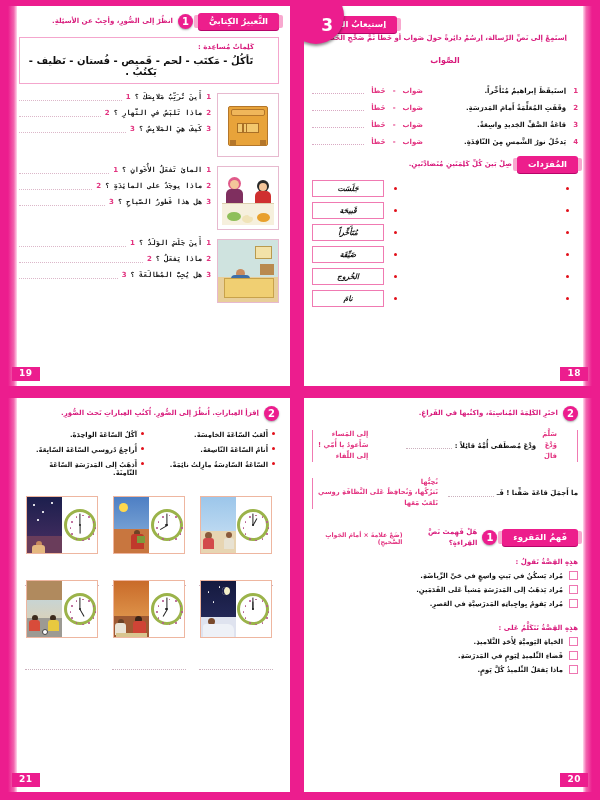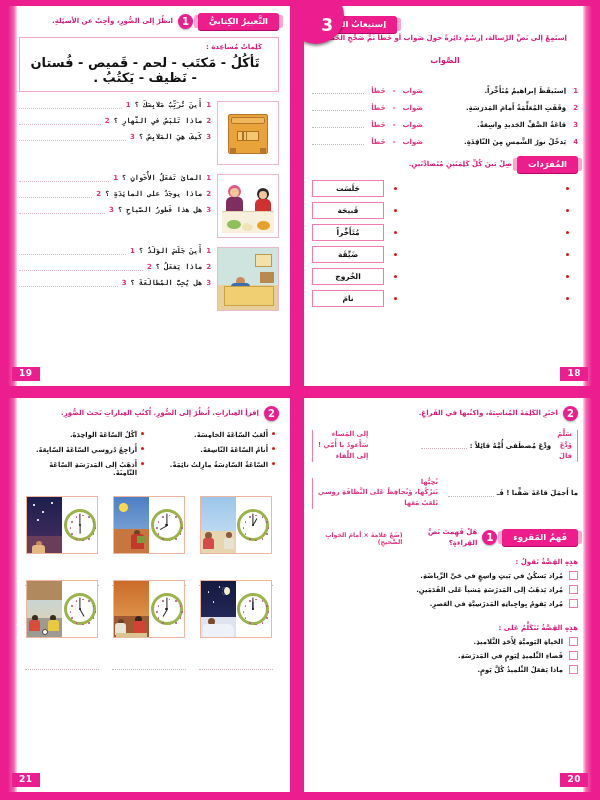--- a/index.html
+++ b/index.html
@@ -104,26 +104,26 @@
   .qtext { font-size: 7px; color: #111; font-weight: bold; }
   .qnum  { font-size: 7px; color: #e2327f; font-weight: bold; }
 
   
   .hdr-row { display: flex; align-items: center; gap: 5px; direction: rtl; }
 
   
   .helpbox {
     border: 1px solid #f4a6cd;
     background: #fff;
-    padding: 5px 16px 6px 8px;
+    padding: 5px 24px 6px 8px;
     margin-top: 7px;
   }
   .helpbox .lbl { font-size: 7px; color: #d81b7c; font-weight: bold; }
   .helpbox .words {
-    font-size: 13px; color: #111; font-weight: bold;
+    font-size: 10px; color: #111; font-weight: bold;
     letter-spacing: .3px; margin-top: 4px; text-align: center;
   }
   .qblock { display: flex; direction: rtl; margin-top: 9px; gap: 6px; }
   .qpic {
     flex: 0 0 auto; width: 62px; height: 64px;
     border: 1px solid #e7b9cf; background: #fff;
     position: relative; overflow: hidden;
   }
   .qlines { flex: 1 1 auto; }
   .qrow {
@@ -179,21 +179,21 @@
 
   .match-wrap { display: flex; direction: rtl; align-items: stretch; gap: 0; margin-top: 7px; }
   .match-col  { display: flex; flex-direction: column; gap: 5px; }
   .match-col.right-col { flex: 0 0 72px; }
   .match-col.left-col  { flex: 0 0 72px; }
   .dot-col { flex: 0 0 22px; display: flex; flex-direction: column; gap: 5px; align-items: center;}
   .mid-gap { flex: 1 1 auto; }
   .word-cell {
     height: 17px; border: 1px solid #f07ab2; background: #fff;
     display: flex; align-items: center; justify-content: center;
-    font-size: 7.5px; font-weight: bold; color: #111;
+    font-size: 7.5px; font-weight: bold; color: #111; font-style: italic;
   }
   .dot {
     height: 17px; display: flex; align-items: center; justify-content: center;
   }
   .dot i { width: 3px; height: 3px; border-radius: 50%; background:#e2101a; display:block;}
 
   
   .phr-cols { display: flex; direction: rtl; gap: 10px; margin-top: 10px; padding: 0 4px; }
   .phr-col  { flex: 1 1 0; }
   .phr-item { display: flex; direction: rtl; align-items: baseline; gap: 4px; margin-bottom: 7px;}
@@ -253,21 +253,21 @@
   .fig-h { position:absolute; border-radius:50%; }
   .fig-b { position:absolute; border-radius:3px 3px 0 0; }
 
   
   .choice-row { display: flex; direction: rtl; align-items: center; margin-top: 9px; gap: 6px; }
   .choice-row .sentence { flex: 1 1 auto; font-size: 7px; font-weight: bold; color:#111; text-align: right;}
   .choice-row .dotline { display:inline-block; width: 46px; border-bottom: 1px dotted #cbb0bd; height: 7px; vertical-align: middle;}
   .optbox {
     flex: 0 0 auto;
     border-right: 1px solid #f07ab2;
-    padding-right: 5px;
+    padding-right: 20px;
     display: flex; flex-direction: column; gap: 1px;
     text-align: right;
   }
   .optbox .o { font-size: 6.8px; font-weight: bold; color: #e2327f; line-height: 1.45; }
 
   .cb-group { margin-top: 5px; }
   .cb-title { font-size: 7px; font-weight: bold; color: #d81b7c; margin-bottom: 5px; }
   .cb-item  { display: flex; direction: rtl; align-items: center; gap: 6px; margin-bottom: 5px; }
   .cb-box   { width: 9px; height: 9px; border: 1px solid #ee76b1; background:#fff; flex:0 0 auto; }
   .cb-text  { font-size: 6.8px; font-weight: bold; color: #111; }

